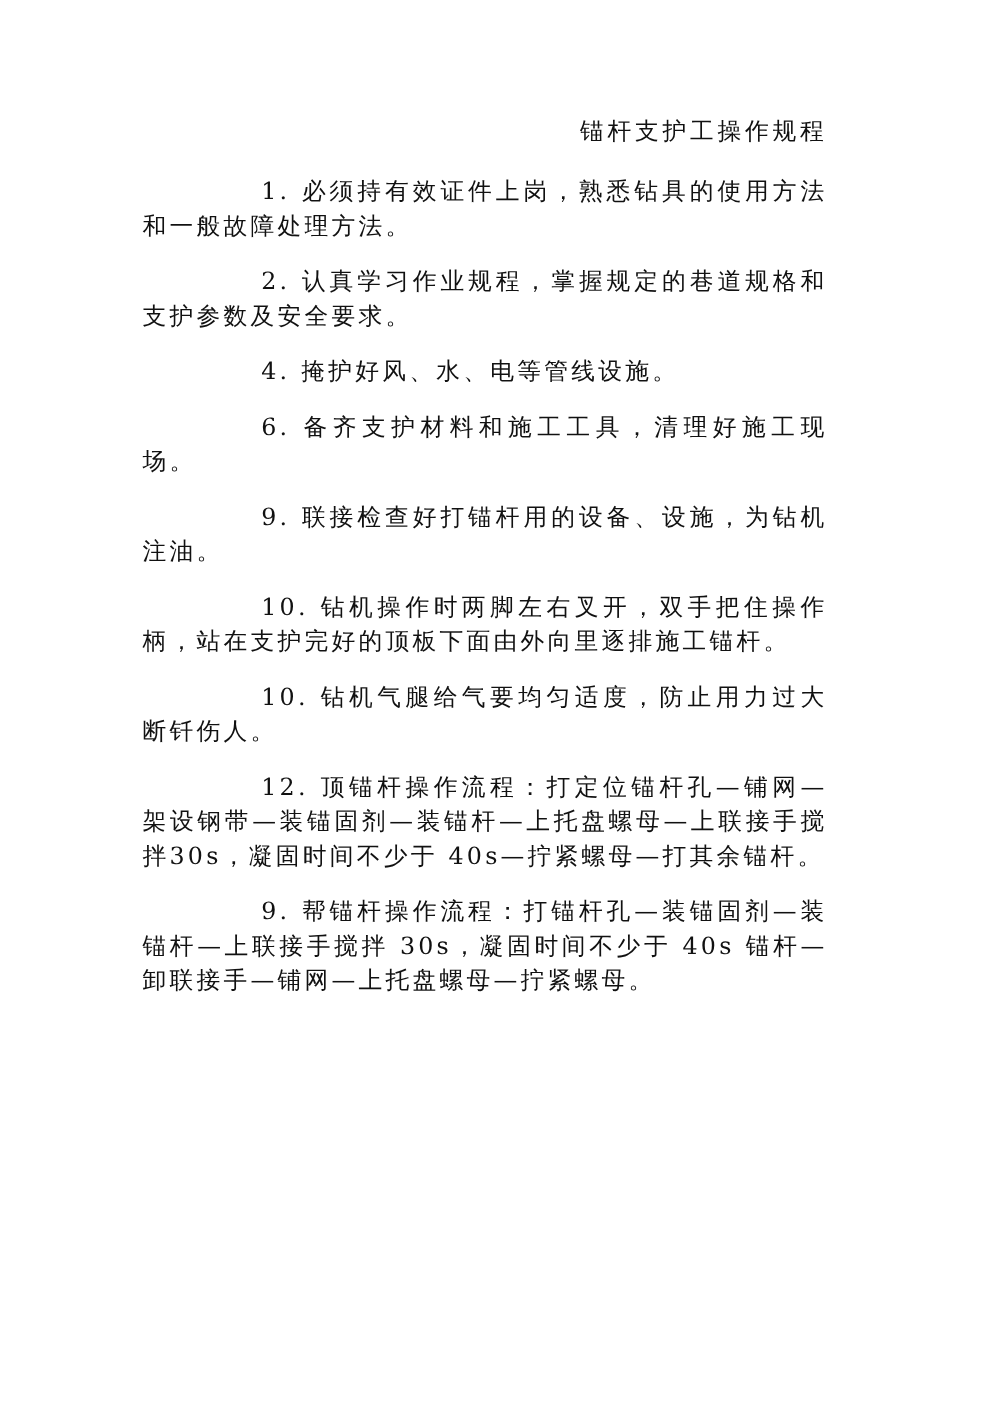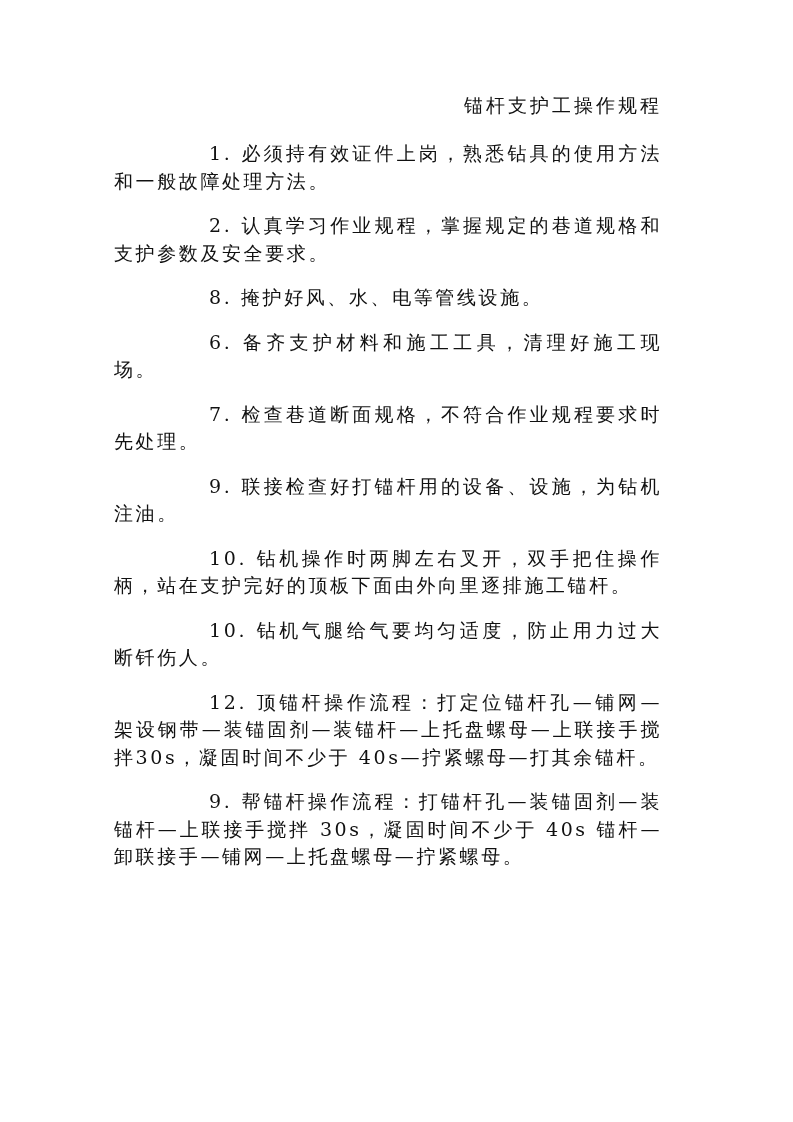--- a/index.html
+++ b/index.html
@@ -42,21 +42,20 @@
     }
   </style>
 </head>
 <body>
 
 <div class="page">
   <h1 class="title">锚杆支护工操作规程</h1>
 
   <p class="para">1. 必须持有效证件上岗，熟悉钻具的使用方法和一般故障处理方法。</p>
   <p class="para">2. 认真学习作业规程，掌握规定的巷道规格和支护参数及安全要求。</p>
-  <p class="para">8. 掩护好风、水、电等管线设施。</p>
+  <p class="para">4. 掩护好风、水、电等管线设施。</p>
   <p class="para">6. 备齐支护材料和施工工具，清理好施工现场。</p>
-  <p class="para">7. 检查巷道断面规格，不符合作业规程要求时先处理。</p>
   <p class="para">9. 联接检查好打锚杆用的设备、设施，为钻机注油。</p>
   <p class="para">10. 钻机操作时两脚左右叉开，双手把住操作柄，站在支护完好的顶板下面由外向里逐排施工锚杆。</p>
   <p class="para">10. 钻机气腿给气要均匀适度，防止用力过大断钎伤人。</p>
   <p class="para">12. 顶锚杆操作流程：打定位锚杆孔—铺网—架设钢带—装锚固剂—装锚杆—上托盘螺母—上联接手搅拌30s，凝固时间不少于 40s—拧紧螺母—打其余锚杆。</p>
   <p class="para">9. 帮锚杆操作流程：打锚杆孔—装锚固剂—装锚杆—上联接手搅拌 30s，凝固时间不少于 40s 锚杆—卸联接手—铺网—上托盘螺母—拧紧螺母。</p>
 </div>
 
 </body></html>

